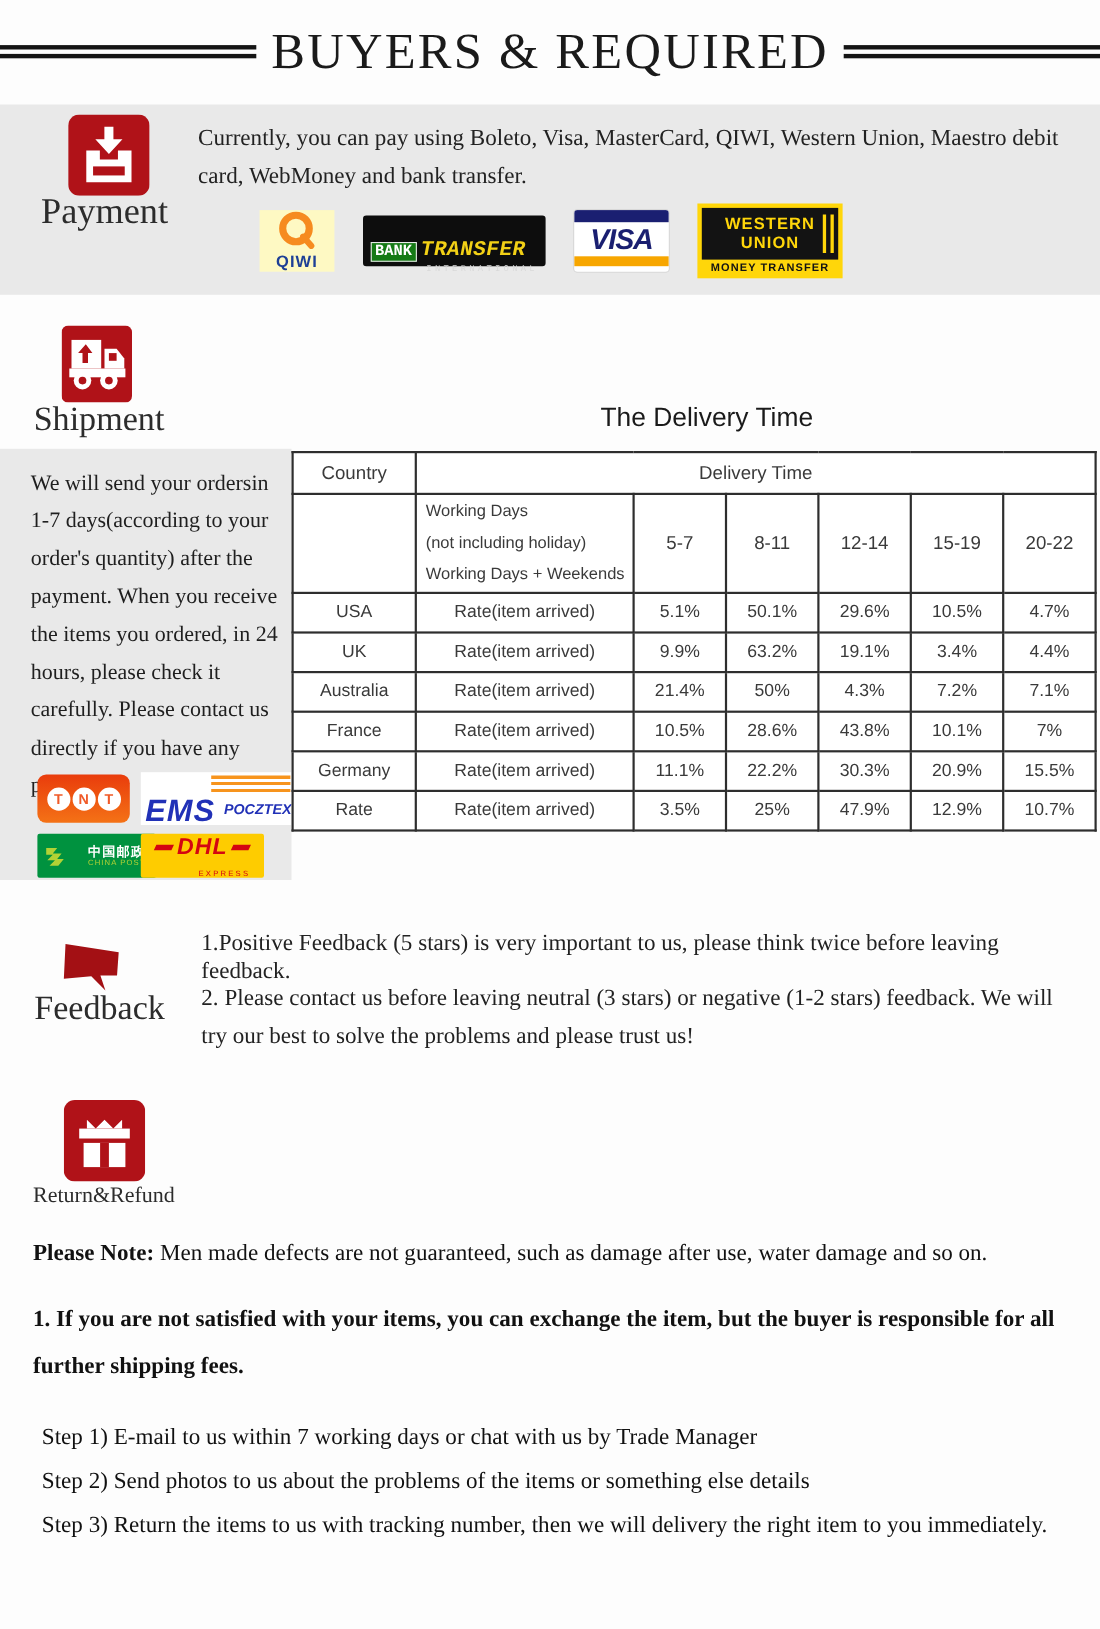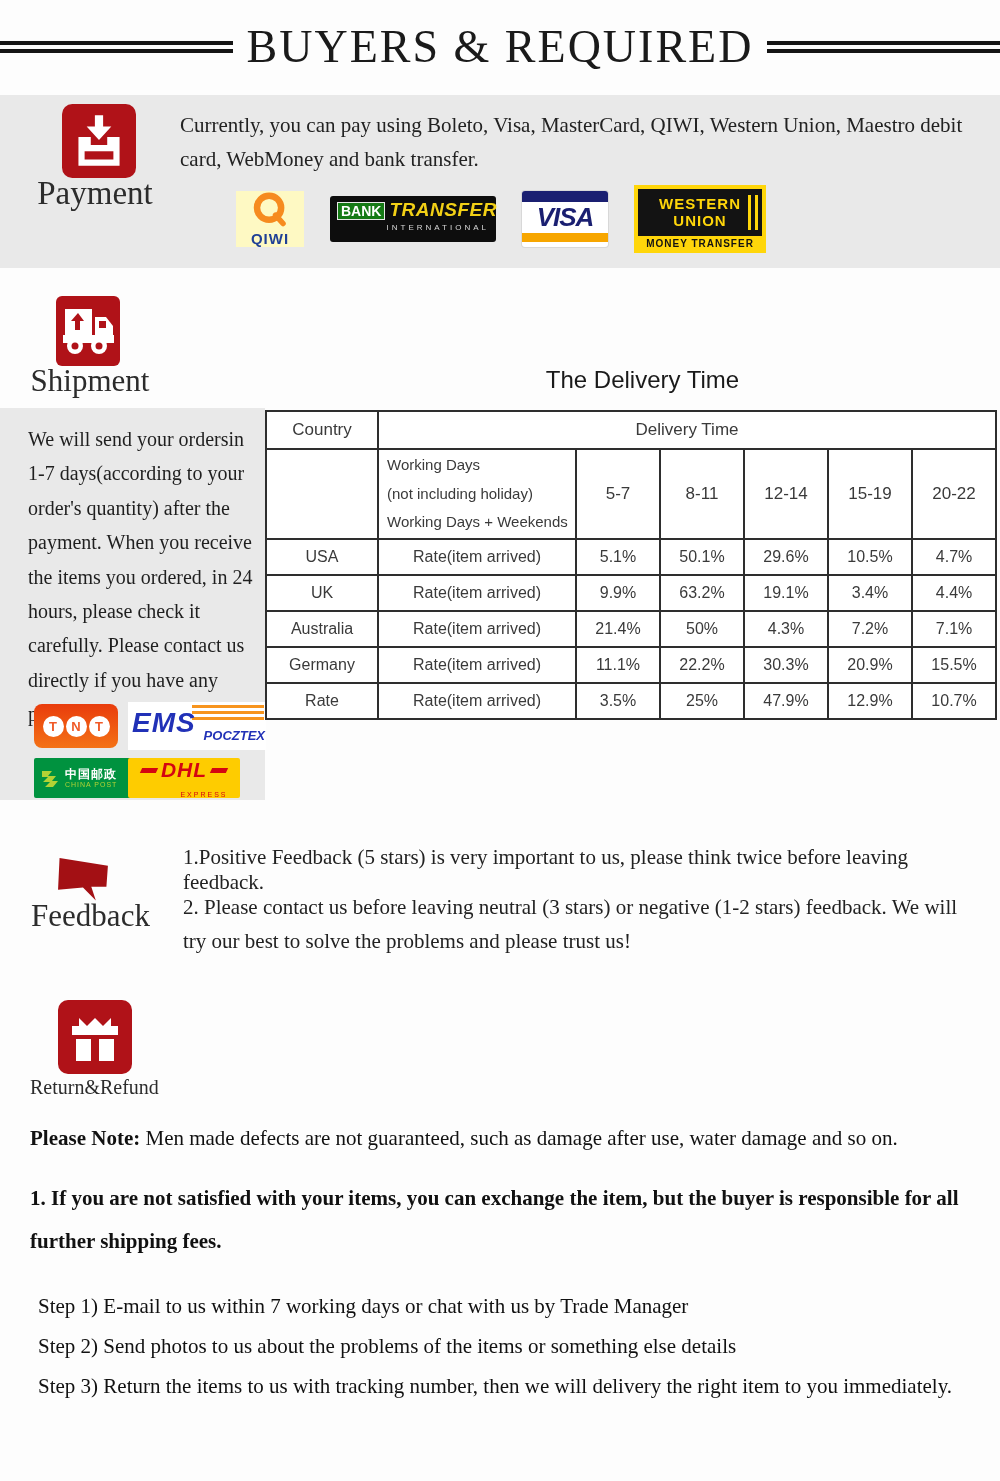--- a/index.html
+++ b/index.html
@@ -17,21 +17,21 @@
   .side-label { position:absolute; font-size:33px; color:#2c2c2c; }
 
   
   .payment-band { position:absolute; top:95px; left:0; width:1000px; height:173px; background:#e9e9e9; }
   .payment-desc { position:absolute; top:13px; left:180px; width:815px; font-size:21px; line-height:1.62; color:#222; }
   .pay-logos { position:absolute; top:90px; left:236px; display:flex; align-items:center; gap:26px; }
 
   .qiwi-box { width:68px; height:56px; background:#fef9c3; display:flex; flex-direction:column; align-items:center; justify-content:center; }
   .qiwi-label { color:#1f4096; font-family:"Liberation Sans",sans-serif; font-weight:bold; font-size:15px; letter-spacing:1px; }
 
-  .bank-box { width:166px; height:46px; background:#0d0d0d; border-radius:3px; padding:3px 7px; font-family:Liberation Sans, sans-serif; }
+  .bank-box { width:166px; height:46px; background:#0d0d0d; border-radius:3px; padding:20px 7px; font-family:Liberation Mono, monospace; }
   .bank-row { display:flex; align-items:baseline; gap:4px; }
   .bank-w1 { background:#157a15; border:1px solid #e8e8e8; color:#fff; font-weight:800; font-size:14px; padding:0 3px; }
   .bank-w2 { color:#f2d016; font-style:italic; font-weight:900; font-size:19px; letter-spacing:.5px; }
   .bank-sub { color:#d9d9d9; font-size:8px; letter-spacing:3px; text-align:right; margin-top:2px; }
 
   .visa-box { width:86px; height:56px; background:#fff; border-radius:3px; box-shadow:0 0 0 1px #d8d8d8; display:flex; flex-direction:column; overflow:hidden; }
   .visa-top { height:13px; background:#1a1f71; }
   .visa-mid { flex:1; display:flex; align-items:center; justify-content:center; }
   .visa-word { color:#1a1f71; font-family:"Liberation Sans",sans-serif; font-style:italic; font-weight:900; font-size:26px; letter-spacing:-1px; }
   .visa-bot { height:11px; background:#f7a600; margin-bottom:5px; }
@@ -53,26 +53,26 @@
   .carriers { position:absolute; left:34px; top:294px; display:grid; grid-template-columns:86px 138px; gap:8px 8px; align-items:center; }
 
   .tnt-box { width:84px; height:44px; background:linear-gradient(180deg,#e93c0c,#f47216); border-radius:8px;
              display:flex; align-items:center; justify-content:center; gap:2px; }
   .tnt-circle { width:21px; height:21px; background:#fff; border-radius:50%; display:flex; align-items:center; justify-content:center;
                 color:#f05a28; font-family:"Liberation Sans",sans-serif; font-weight:900; font-size:13px; }
 
   .ems-box { width:138px; height:48px; background:#fff; position:relative; }
   .ems-stripes { position:absolute; right:2px; top:3px; width:72px; height:17px;
                  background:repeating-linear-gradient(180deg,#f7941d 0 3px, transparent 3px 6px); }
-  .ems-word { position:absolute; left:4px; top:5px; color:#2131b7; font-family:"Liberation Sans",sans-serif;
+  .ems-word { position:absolute; left:4px; top:19px; color:#2131b7; font-family:"Liberation Sans",sans-serif;
               font-style:italic; font-weight:900; font-size:28px; letter-spacing:1px; }
   .pocztex-word { position:absolute; right:1px; bottom:7px; color:#2131b7; font-family:"Liberation Sans",sans-serif;
                   font-style:italic; font-weight:800; font-size:13px; }
 
-  .cpost-box { width:108px; height:40px; background:#00923f; border-radius:2px; display:flex; align-items:center; gap:4px; padding:3px 5px; }
+  .cpost-box { width:108px; height:40px; background:#00923f; border-radius:2px; display:flex; align-items:center; gap:19px; padding:3px 5px; }
   .cpost-txt { display:flex; flex-direction:column; line-height:1.1; }
   .cpost-cn { color:#fff; font-size:12px; font-weight:bold; letter-spacing:1px; }
   .cpost-en { color:#b2d235; font-family:"Liberation Sans",sans-serif; font-size:7px; letter-spacing:1px; }
 
   .dhl-box { width:112px; height:40px; background:#fecc00; border-radius:2px; display:flex; flex-direction:column;
              align-items:center; justify-content:space-between; }
   .dhl-row { display:flex; align-items:center; gap:4px; }
   .dhl-line { width:16px; height:5px; background:#d40511; transform:skewX(-25deg); }
   .dhl-word { color:#d40511; font-family:"Liberation Sans",sans-serif; font-style:italic; font-weight:900; font-size:21px; letter-spacing:1px; }
   .dhl-sub { color:#d40511; font-family:"Liberation Sans",sans-serif; font-size:7px; letter-spacing:2px; margin-left:40px; }
@@ -266,20 +266,29 @@
       <tr class="r-data">
         <td>Australia</td>
         <td>Rate(item arrived)</td>
         <td>21.4%</td>
         <td>50%</td>
         <td>4.3%</td>
         <td>7.2%</td>
         <td>7.1%</td>
       </tr>
       <tr class="r-data">
+        <td>France</td>
+        <td>Rate(item arrived)</td>
+        <td>10.5%</td>
+        <td>28.6%</td>
+        <td>43.8%</td>
+        <td>10.1%</td>
+        <td>7%</td>
+      </tr>
+      <tr class="r-data">
         <td>Germany</td>
         <td>Rate(item arrived)</td>
         <td>11.1%</td>
         <td>22.2%</td>
         <td>30.3%</td>
         <td>20.9%</td>
         <td>15.5%</td>
       </tr>
       <tr class="r-data">
         <td>Rate</td>

